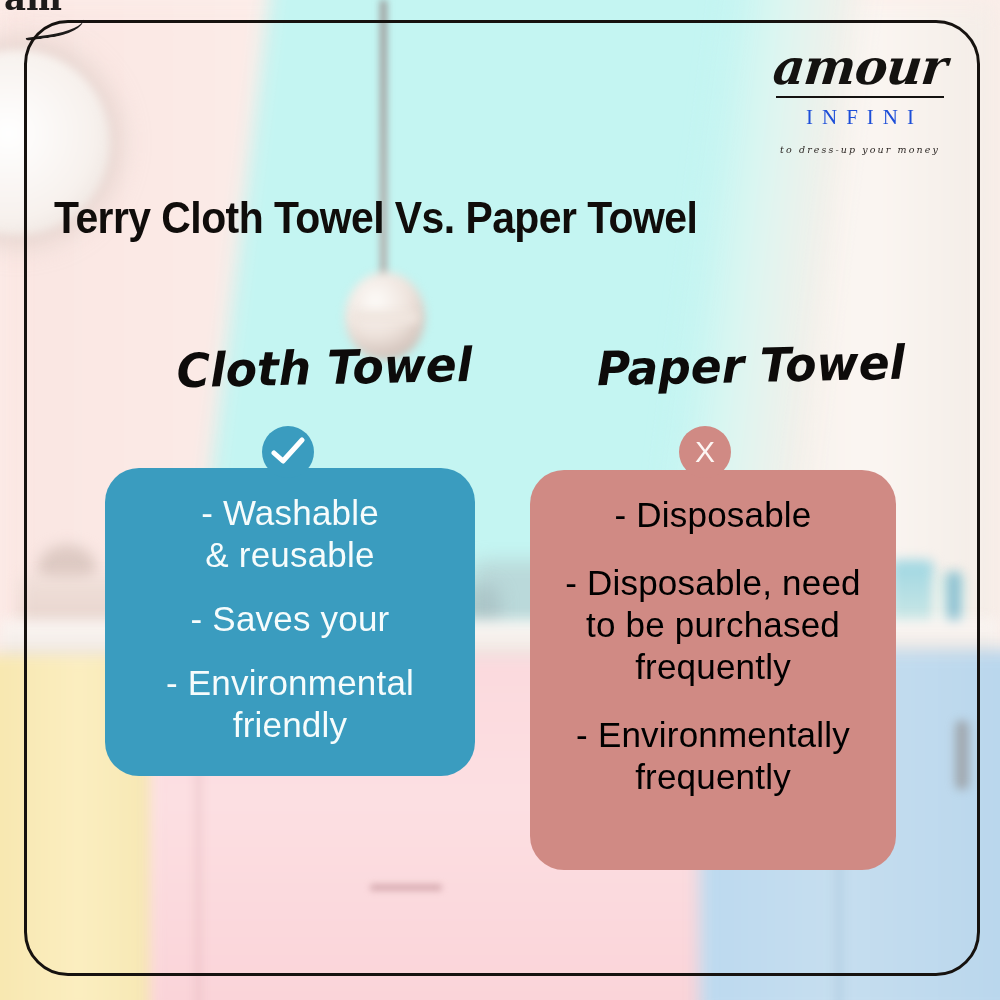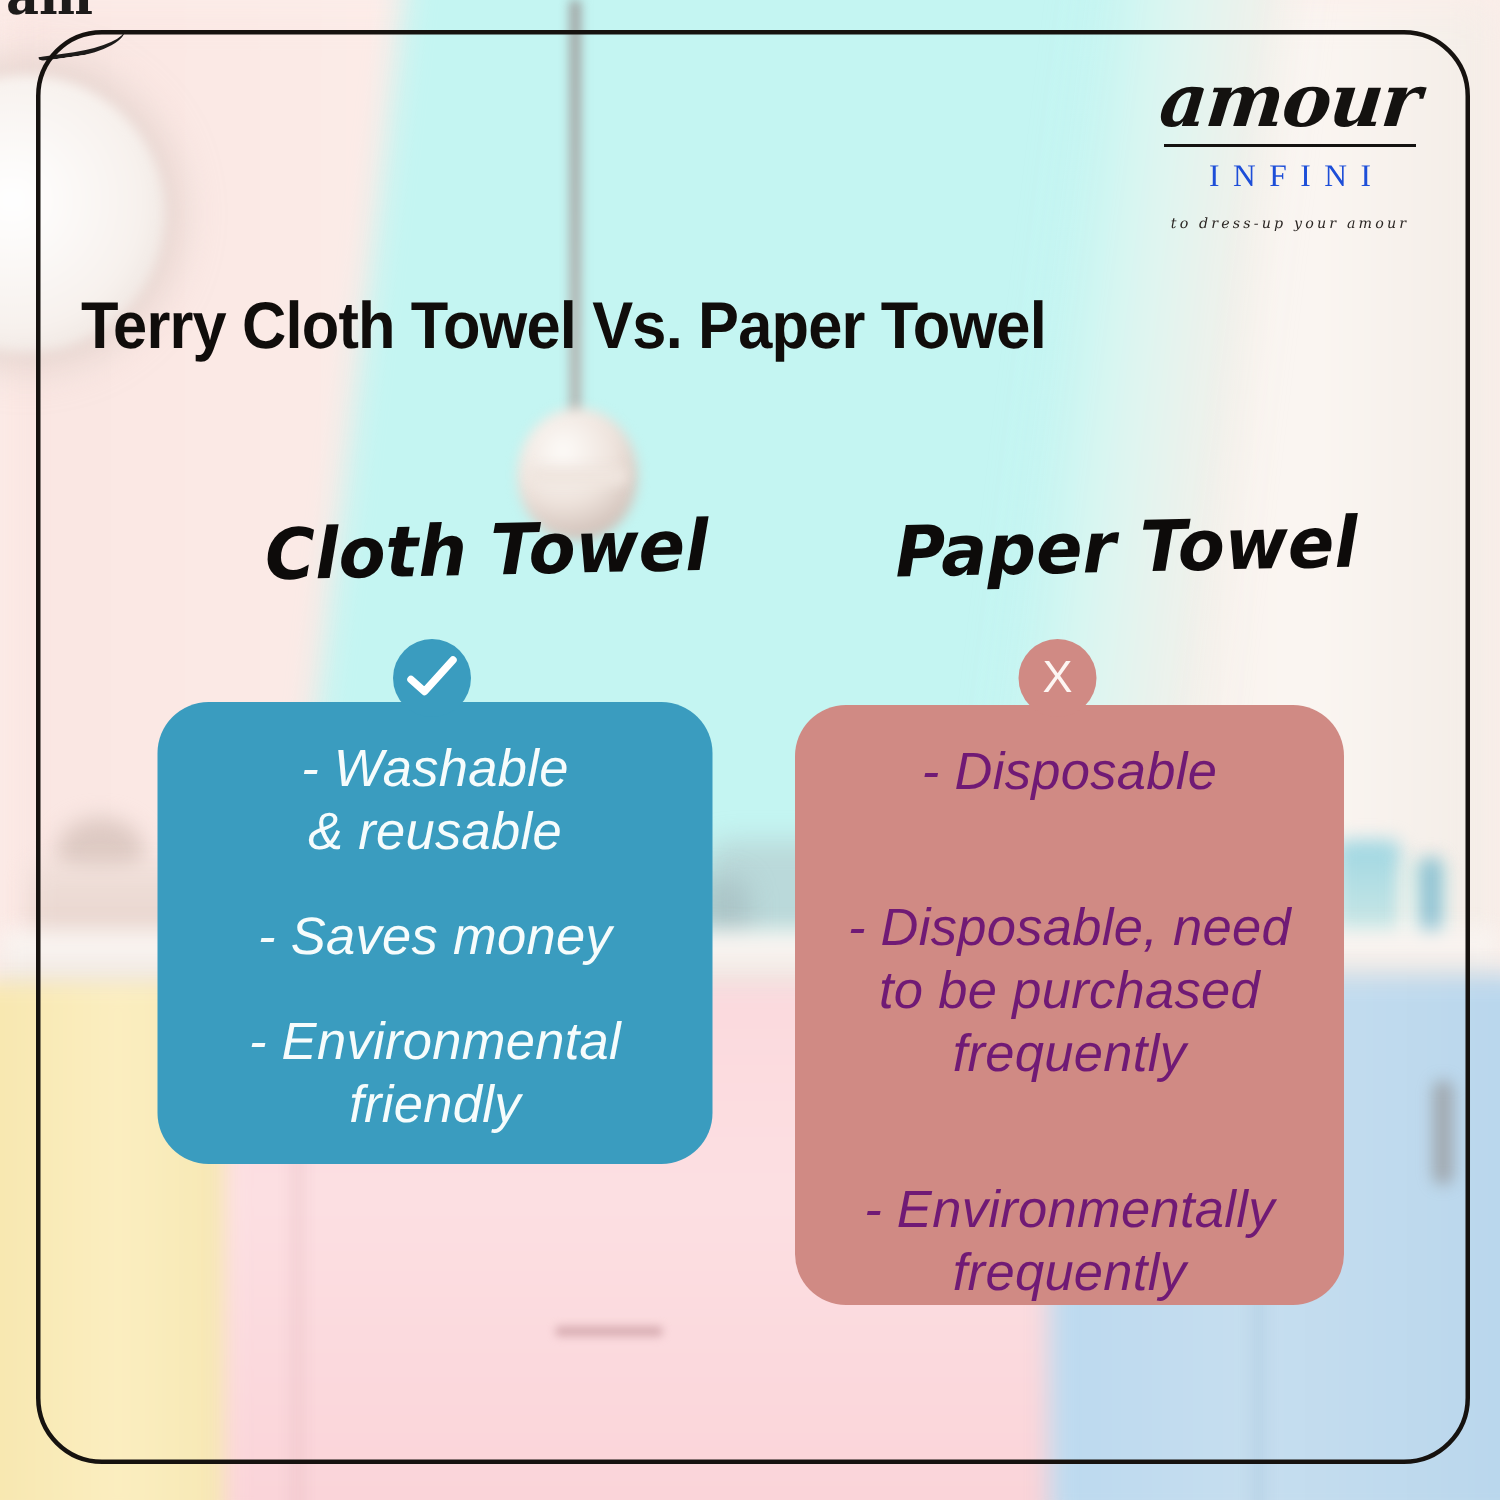--- a/index.html
+++ b/index.html
@@ -262,26 +262,25 @@
     font-family:"Liberation Sans",sans-serif;
     font-size:30px;font-weight:400;color:#fdf6f3;
     line-height:1;
   }
 
   
   .card{
     position:absolute;
     border-radius:34px;
     display:flex;flex-direction:column;
-    align-items:center;justify-content:space-between;
+    align-items:center;justify-content:flex-start;
     z-index:3;
     color:#f4fbfb;
     font-family:"Liberation Sans",sans-serif;
     font-weight:300;
-    font-style:italic;
   }
   #card-cloth{
     left:105px;top:468px;width:370px;height:308px;
     background:#3a9cbf;
     padding-top:24px;
     box-sizing:border-box;
   }
   #card-paper{
     left:530px;top:470px;width:366px;height:400px;
     background:#d08a84;
@@ -292,21 +291,21 @@
     text-align:center;
     font-size:35px;
     line-height:42px;
     letter-spacing:.2px;
     color:#f6fcfc;
     padding:0 14px;
     white-space:pre-line;
   }
   #card-cloth .bullet{margin-bottom:22px;}
   #card-cloth .bullet:last-child{margin-bottom:18px;}
-  #card-paper .bullet{margin-bottom:26px;color:#701a75;}
+  #card-paper .bullet{margin-bottom:26px;color:#000000;}
   #card-paper .bullet:last-child{margin-bottom:0;}
 </style>
 </head>
 <body>
 
 <div id="stage">
 
   <div class="bg">
     <div class="bg-wall"></div>
     <div class="bg-left-wall"></div>
@@ -336,41 +335,41 @@
 
   <div class="bleed-text">am</div>
   <div class="bleed-swoosh"></div>
 
   <div class="frame"></div>
 
   <div class="logo">
     <div class="logo-amour">amour</div>
     <div class="logo-rule"></div>
     <div class="logo-infini">INFINI</div>
-    <div class="logo-tag">to dress-up your amour</div>
+    <div class="logo-tag">to dress-up your money</div>
   </div>
 
   <div class="headline">Terry Cloth Towel Vs. Paper Towel</div>
 
   <div class="col-title" id="title-cloth">Cloth Towel</div>
   <div class="col-title" id="title-paper">Paper Towel</div>
 
   <div class="badge" id="badge-check">
     <svg width="34" height="30" viewBox="0 0 34 30" aria-hidden="true">
       <path d="M3 16 L12 24 L31 3" fill="none" stroke="#ffffff" stroke-width="5" stroke-linecap="round" stroke-linejoin="round"></path>
     </svg>
   </div>
   <div class="badge" id="badge-x">
     <span class="badge-x-glyph">X</span>
   </div>
 
   <div class="card" id="card-cloth">
     <div class="bullet">- Washable
 &amp; reusable</div>
-    <div class="bullet">- Saves money</div>
+    <div class="bullet">- Saves your</div>
     <div class="bullet">- Environmental
 friendly</div>
   </div>
 
   <div class="card" id="card-paper">
     <div class="bullet">- Disposable</div>
     <div class="bullet">- Disposable, need
 to be purchased
 frequently</div>
     <div class="bullet">- Environmentally

